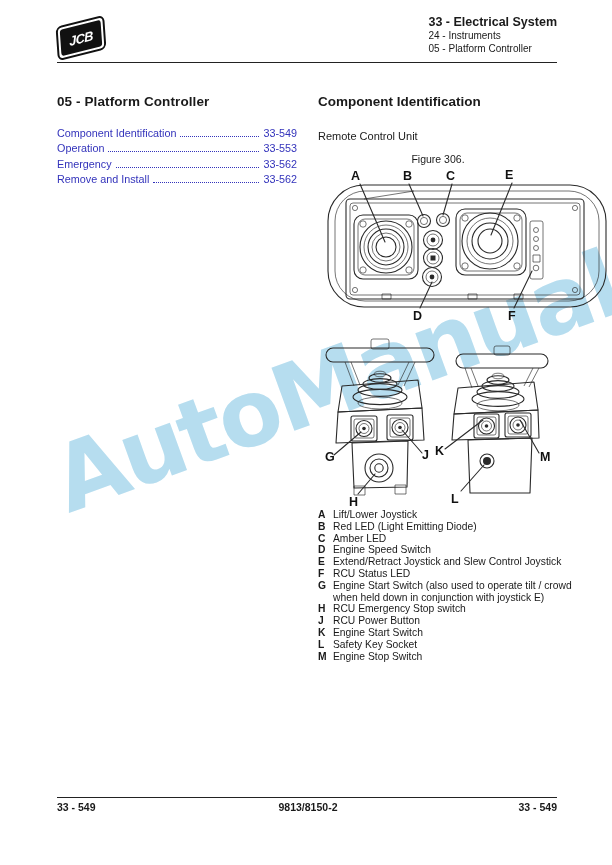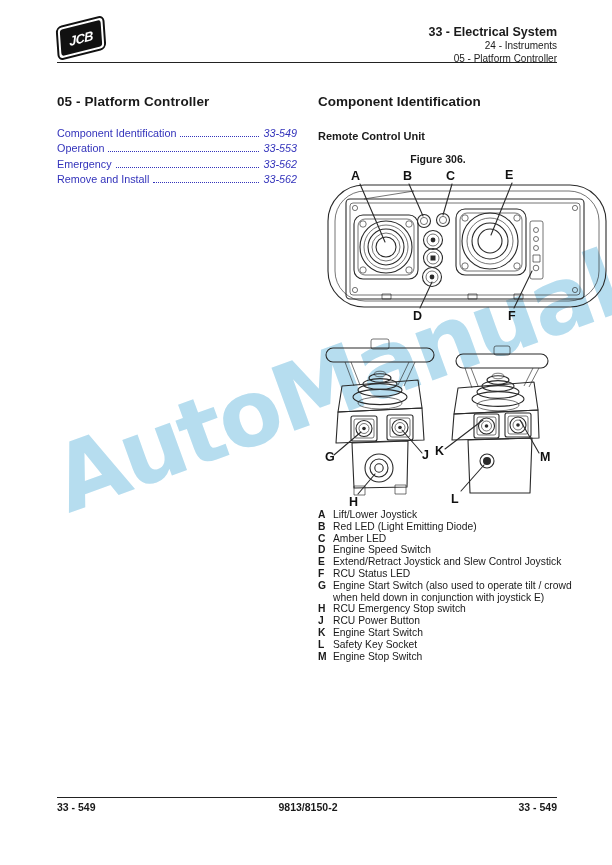--- a/index.html
+++ b/index.html
@@ -10,37 +10,37 @@
              font-family:"DejaVu Sans",sans-serif;font-weight:bold;font-size:92px;
              letter-spacing:-3px;line-height:1;color:#b6ddef;
              transform:rotate(-20deg);transform-origin:0 50%;}
   
   .logo{position:absolute;left:56px;top:21px;width:46px;height:30px;z-index:1;
         background:#fff;border:2px solid #111;border-radius:6px;
         transform:rotate(-14deg) skewX(-10deg);}
   .logo-inner{position:absolute;left:2px;top:2px;right:2px;bottom:2px;background:#111;
         border-radius:3px;display:flex;align-items:center;justify-content:center;}
   .logo-inner span{color:#fff;font-weight:bold;font-style:italic;font-size:13px;letter-spacing:-0.5px;}
-  .header-titles{position:absolute;right:55px;top:15px;text-align:right;z-index:1;margin-top:10px;}
+  .header-titles{position:absolute;right:55px;top:15px;text-align:left;z-index:1;}
   .ht1{font-size:12.5px;font-weight:bold;line-height:1.2;}
   .ht2{font-size:10px;line-height:1.25;}
   .header-rule{position:absolute;left:57px;right:55px;top:62px;border-top:1.3px solid #222;z-index:1;}
   
   .left-col{position:absolute;left:57px;top:94px;width:240px;z-index:1;}
   .section-title{font-size:13.5px;font-weight:bold;letter-spacing:0.1px;}
   .toc{margin-top:17px;}
   .toc-row{display:flex;align-items:baseline;color:#3333bb;font-size:10.8px;line-height:15.4px;cursor:pointer;}
   .toc-label{white-space:nowrap;}
   .toc-dots{flex:1;border-bottom:1.3px dotted #3333bb;margin:0 4px 3px 4px;min-width:8px;}
-  .toc-page{white-space:nowrap;font-style:italic;}
+  .toc-page{white-space:nowrap;}
   
   .right-col{position:absolute;left:318px;top:94px;width:252px;z-index:1;}
   .content-heading{font-size:13.5px;font-weight:bold;}
-  .content-subheading{font-size:11px;font-weight:bold;margin-top:21px;}
-  .figure-caption{width:240px;margin-top:11px;font-size:10.5px;font-weight:bold;text-align:center;}
+  .content-subheading{font-size:11px;font-weight:normal;margin-top:21px;}
+  .figure-caption{width:240px;margin-top:11px;font-size:10.5px;font-weight:normal;text-align:center;}
   
   #fig-top{position:absolute;left:318px;top:163px;z-index:1;}
   #fig-side{position:absolute;left:318px;top:330px;z-index:1;}
   .ln{fill:none;stroke:#2a2a2a;stroke-width:1.1;stroke-linejoin:round;stroke-linecap:round;}
   .ln2{fill:none;stroke:#2a2a2a;stroke-width:0.65;stroke-linejoin:round;}
   .fillblk{fill:#2a2a2a;stroke:none;}
   .fillwht{fill:#fff;stroke:#2a2a2a;stroke-width:1.1;}
   .callout{font-family:"Liberation Sans",sans-serif;font-size:12.5px;font-weight:bold;fill:#111;}
   
   .legend{position:absolute;left:318px;top:509px;width:258px;z-index:1;

